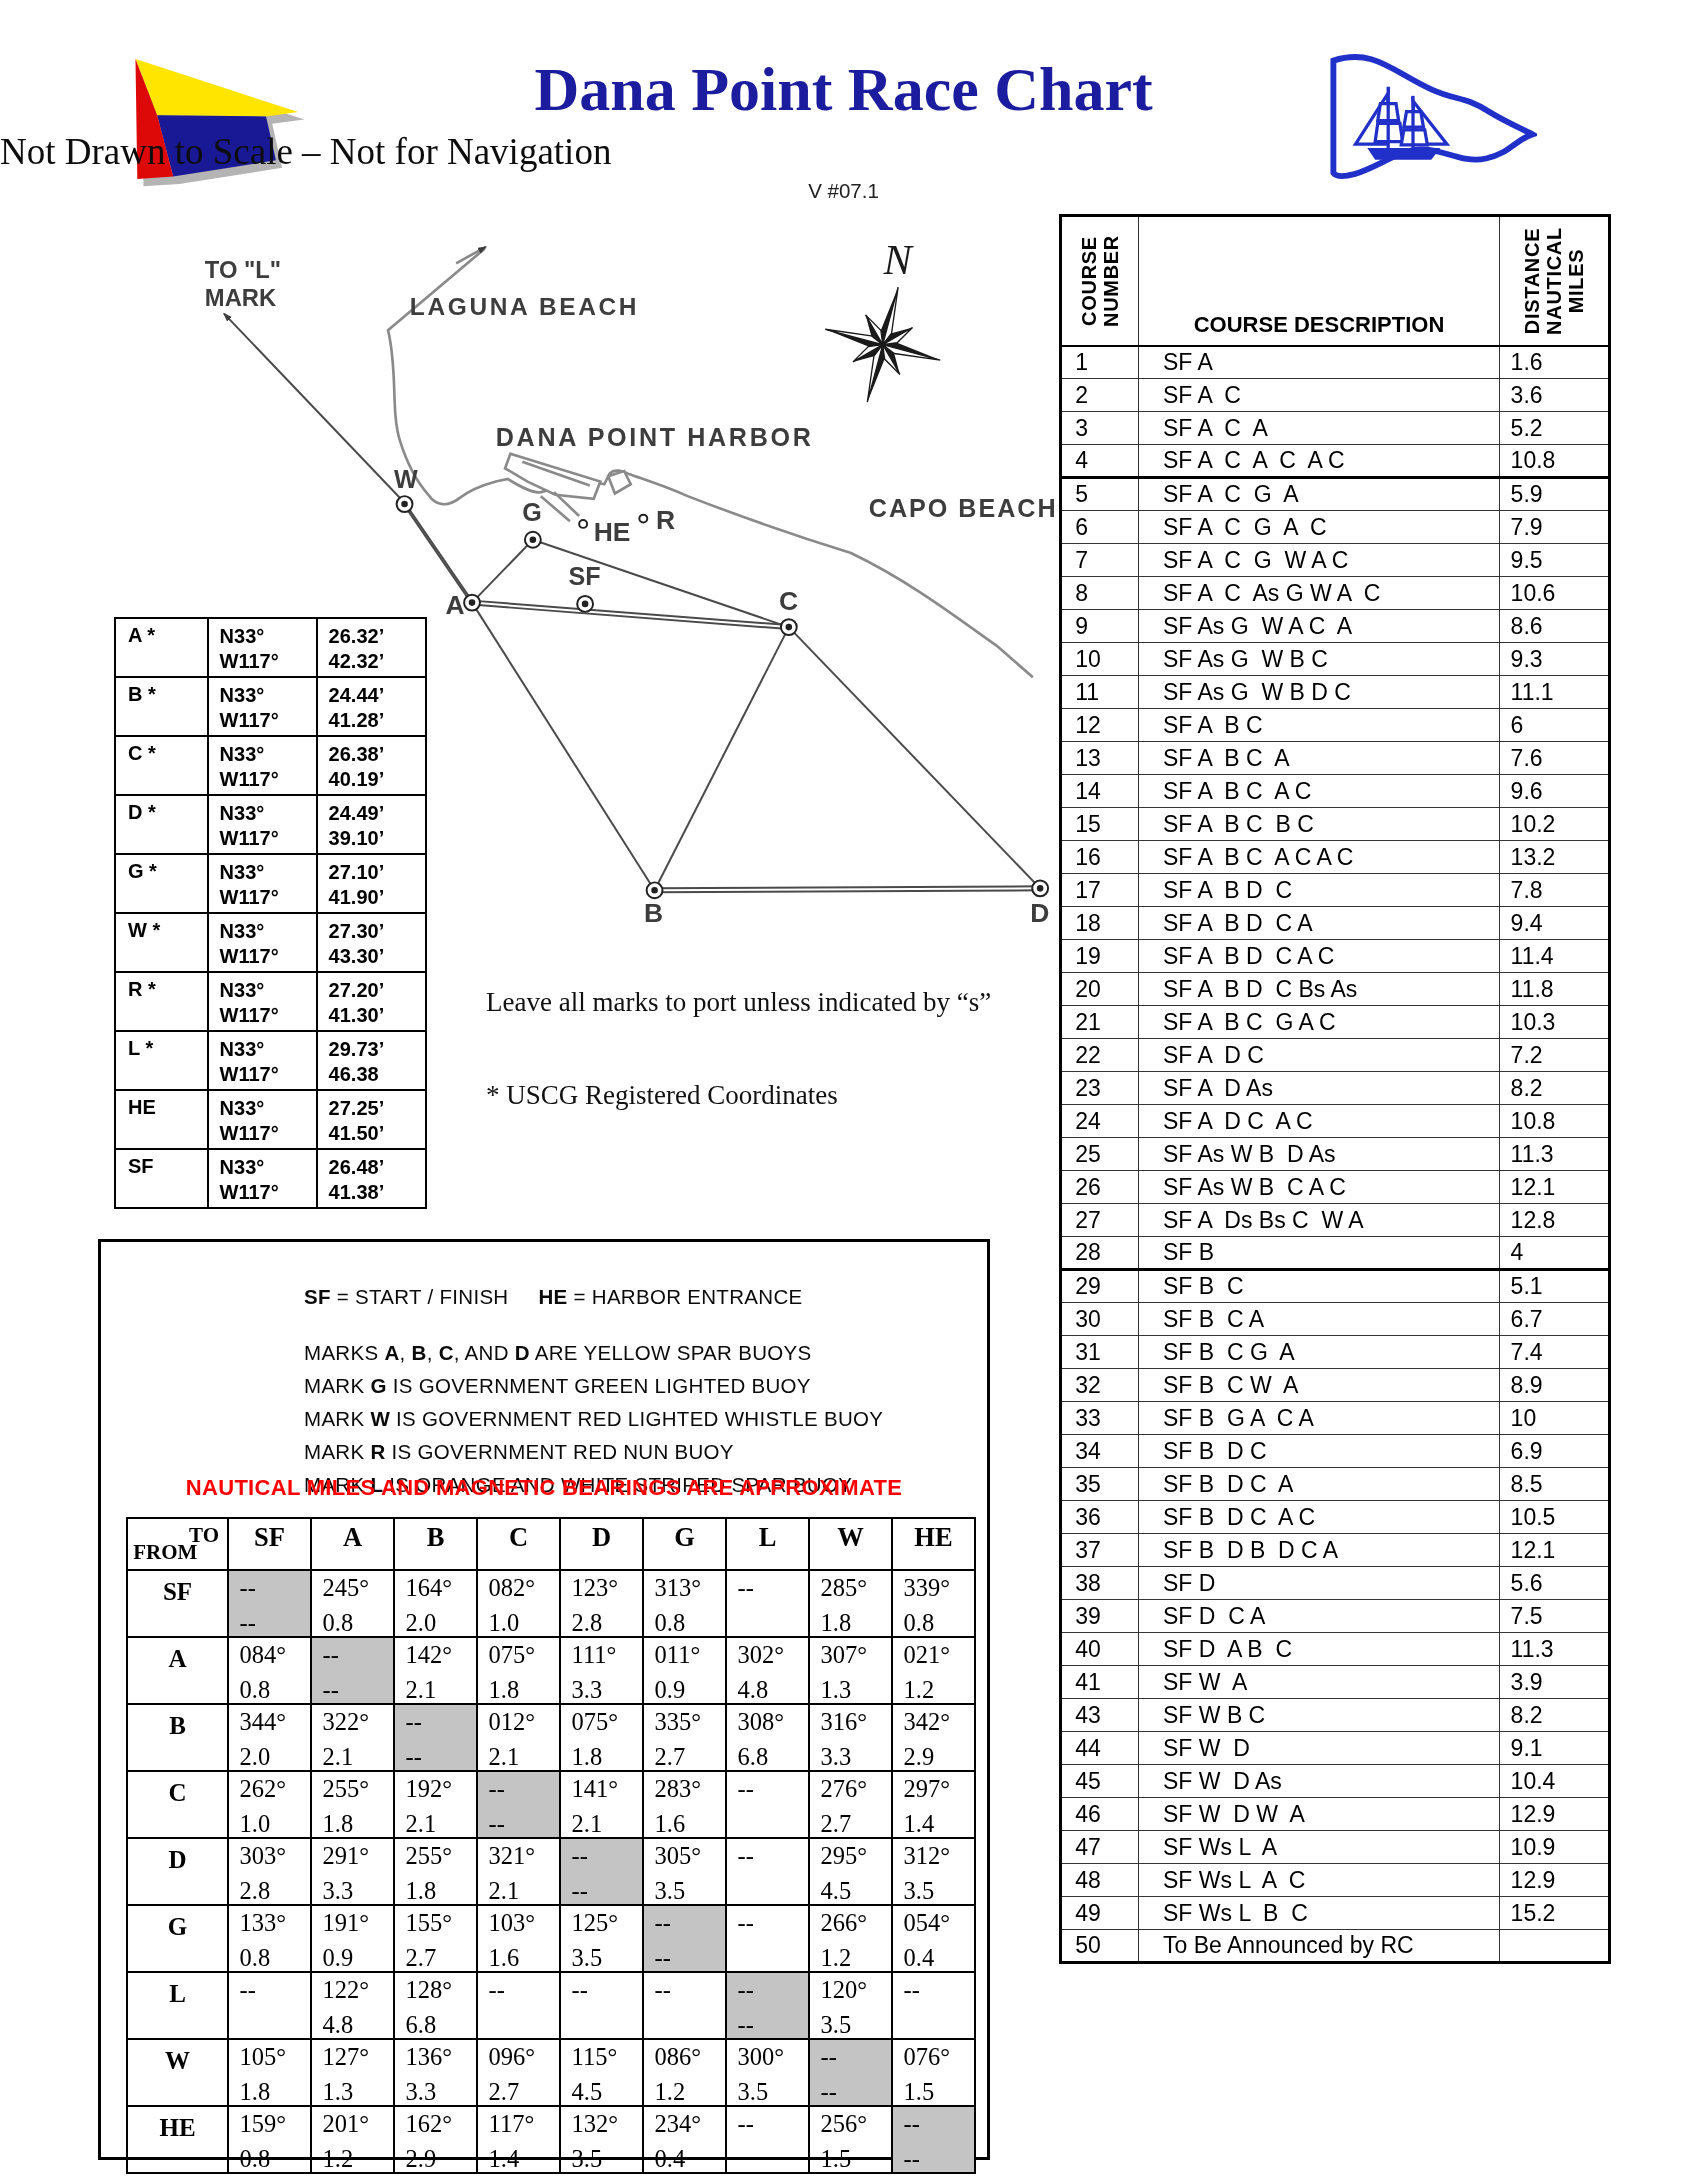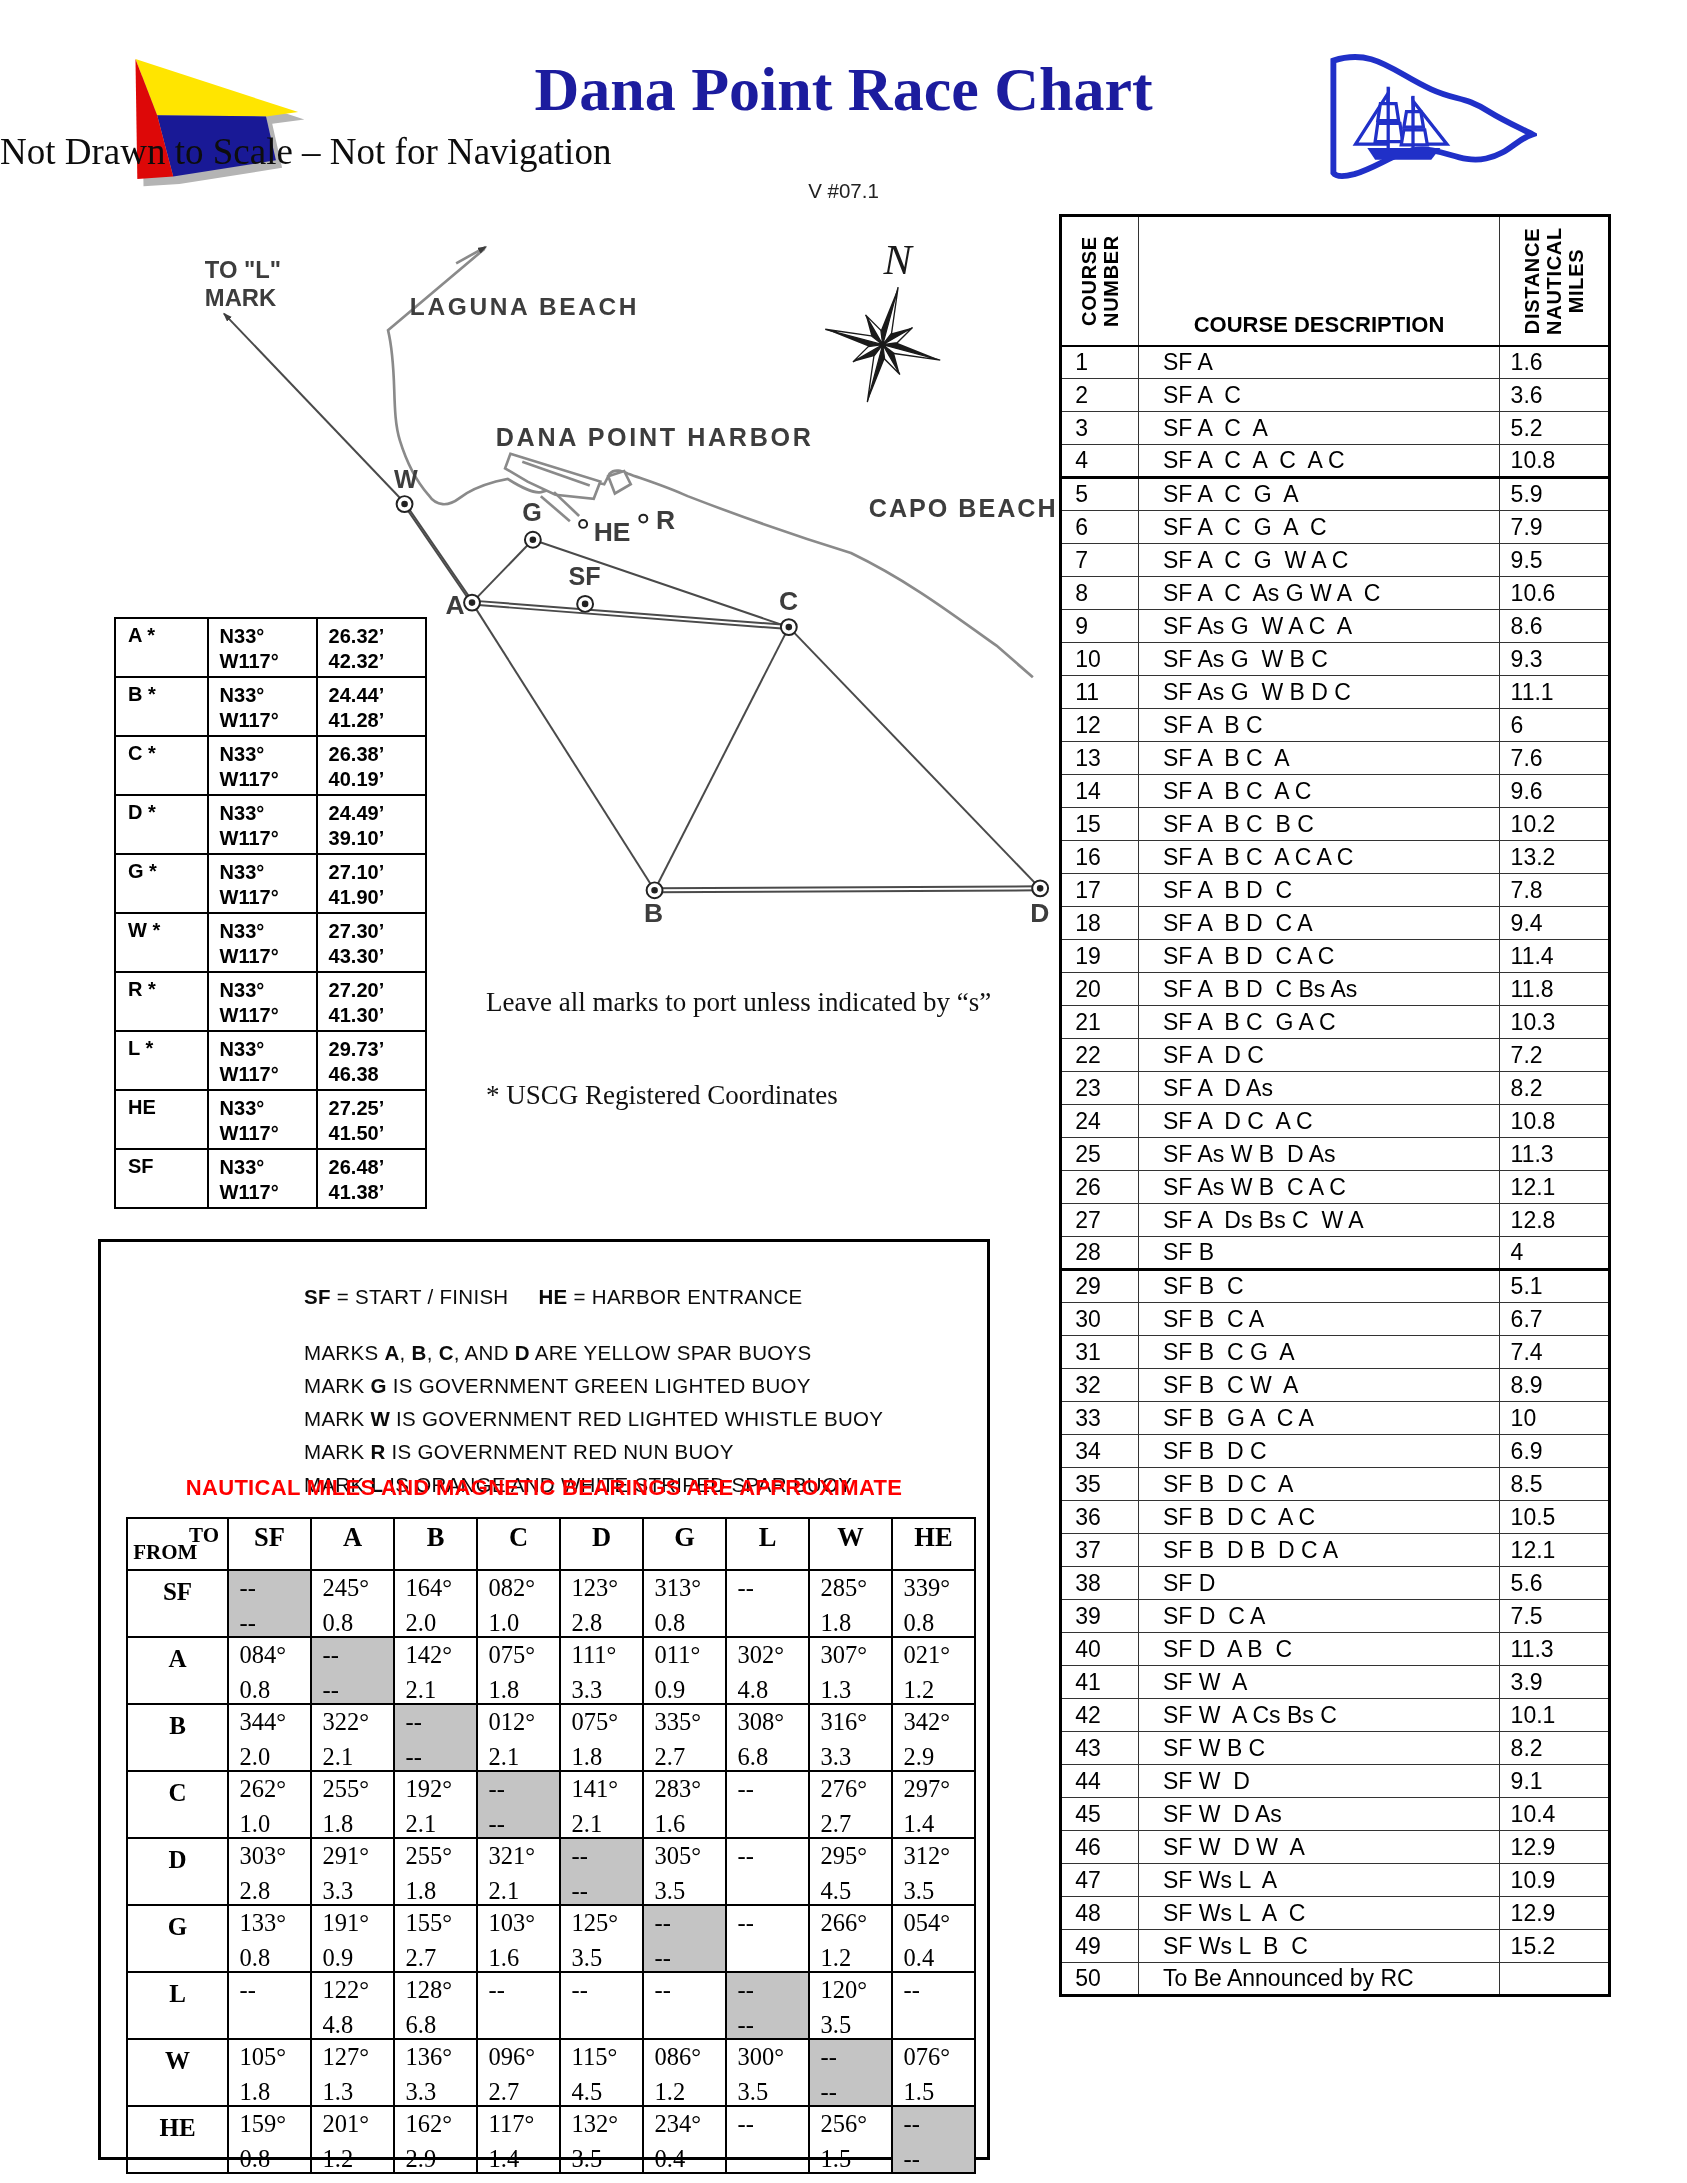--- a/index.html
+++ b/index.html
@@ -912,25 +912,20 @@
      <td class="cn">40</td>
      <td class="cdsc">SF D  A B  C</td>
      <td class="cnm">11.3</td>
    </tr>
         <tr class="">
      <td class="cn">41</td>
      <td class="cdsc">SF W  A</td>
      <td class="cnm">3.9</td>
    </tr>
         <tr class="">
-     <td class="cn">42</td>
-     <td class="cdsc">SF W  A Cs Bs C</td>
-     <td class="cnm">10.1</td>
-   </tr>
-        <tr class="">
      <td class="cn">43</td>
      <td class="cdsc">SF W B C</td>
      <td class="cnm">8.2</td>
    </tr>
         <tr class="">
      <td class="cn">44</td>
      <td class="cdsc">SF W  D</td>
      <td class="cnm">9.1</td>
    </tr>
         <tr class="">

